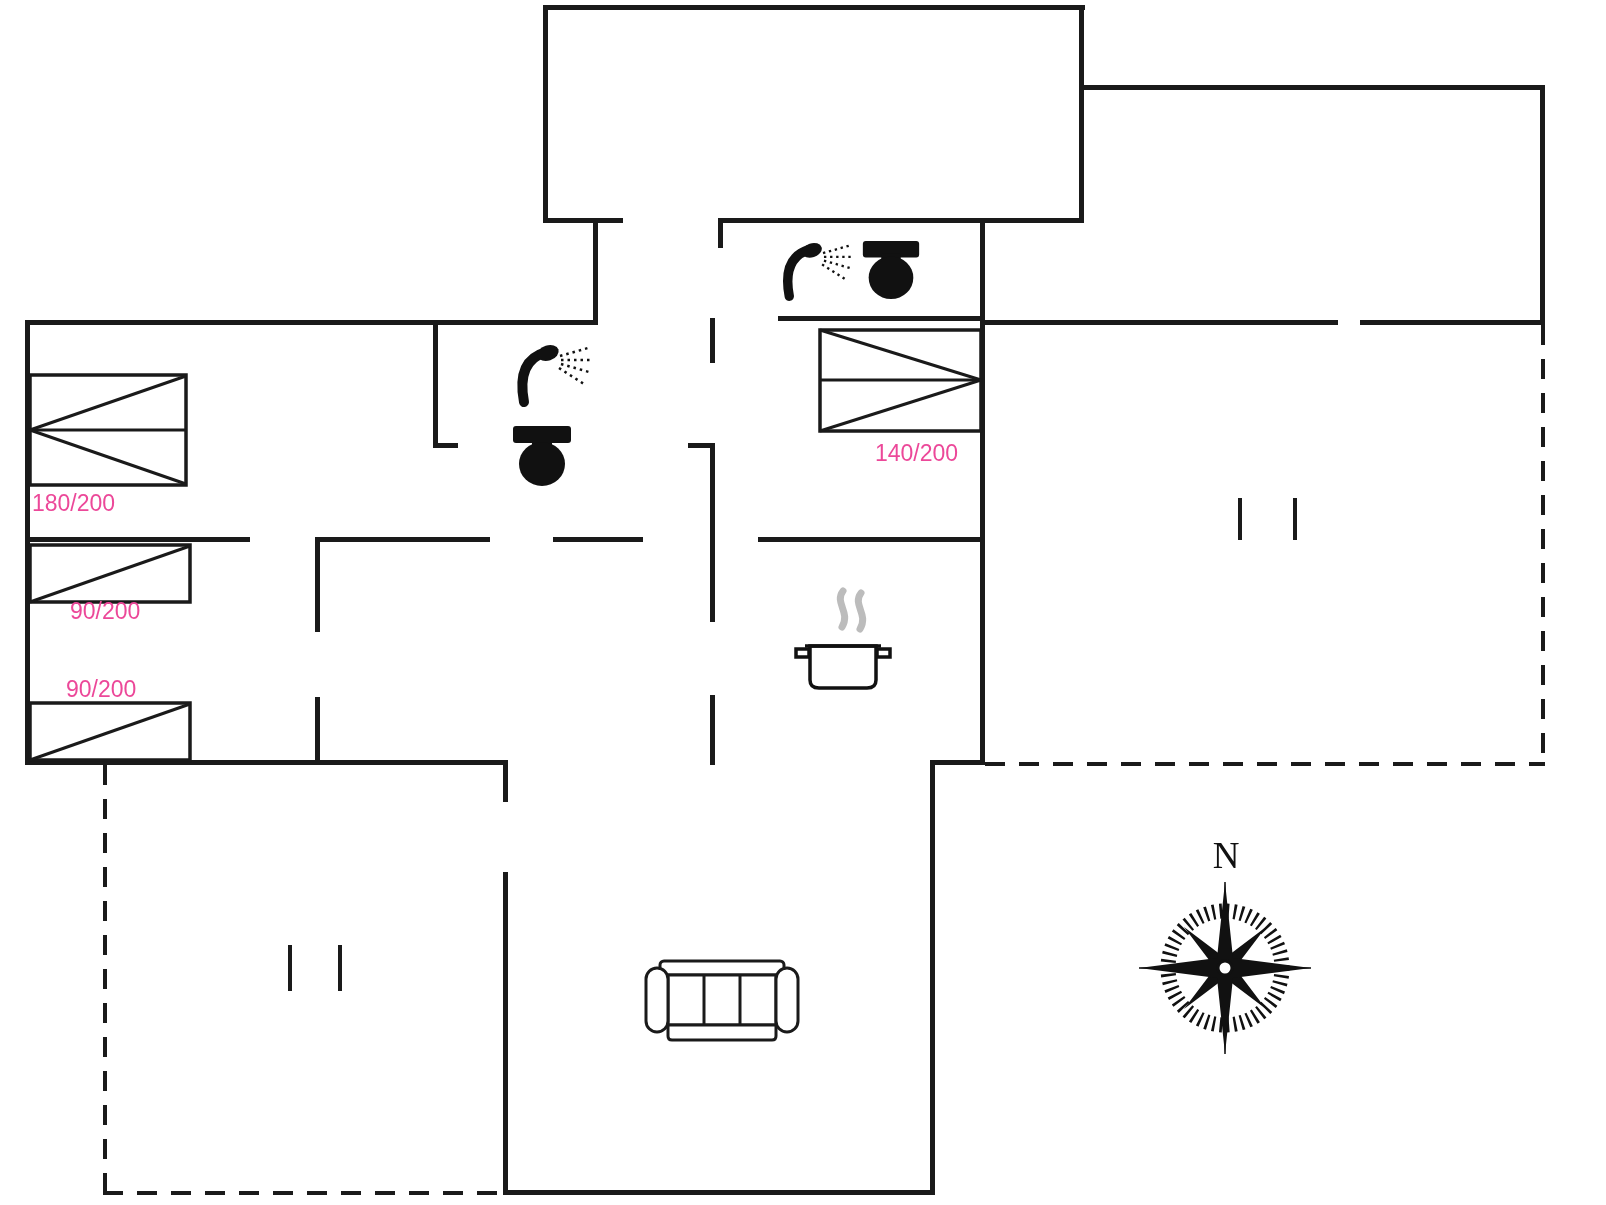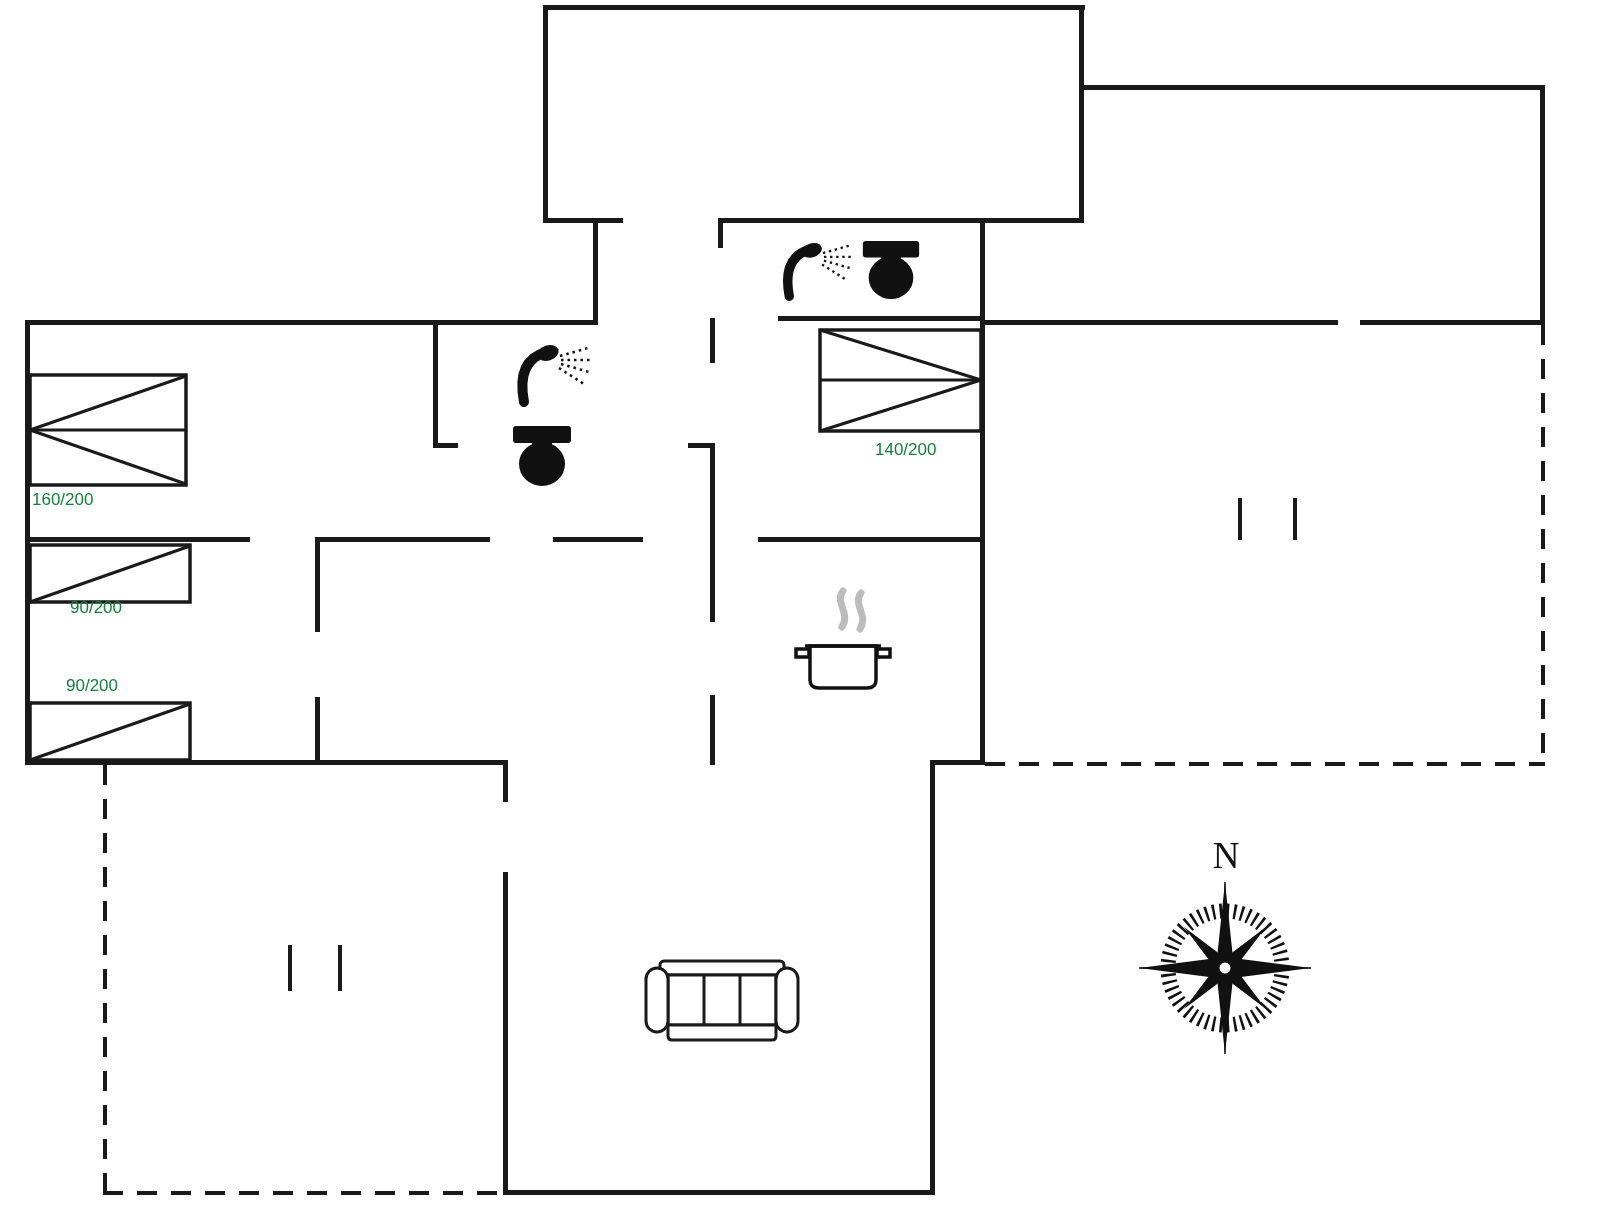--- a/index.html
+++ b/index.html
@@ -4,21 +4,21 @@
 <style>
   html,body{margin:0;padding:0;background:#ffffff;}
   .plan{position:relative;width:1606px;height:1205px;background:#ffffff;
         font-family:"Liberation Sans",sans-serif;color:#111;overflow:hidden;}
   .w{position:absolute;background:#1a1a1a;}
   .dash-h{position:absolute;height:4px;
           background:repeating-linear-gradient(to right,#1a1a1a 0 20px,transparent 20px 34px);}
   .dash-v{position:absolute;width:4px;
           background:repeating-linear-gradient(to bottom,#1a1a1a 0 20px,transparent 20px 34px);}
   .tick{position:absolute;width:4px;height:42px;background:#1a1a1a;}
-  .lbl{position:absolute;font-size:17px;color:#15803d;white-space:nowrap;}
+  .lbl{position:absolute;font-size:23px;color:#ec4899;white-space:nowrap;}
   .room-lbl{position:absolute;left:543px;top:88px;width:540px;text-align:center;
             font-size:30px;color:#111;}
   .north-lbl{position:absolute;left:1196px;top:834px;width:60px;text-align:center;
              font-size:37px;font-family:"Liberation Serif",serif;color:#111;}
   svg.icon{position:absolute;overflow:visible;}
 </style>
 </head>
 <body>
 
 <div class="plan">
@@ -68,21 +68,21 @@
   <div class="tick" style="left:1293px;top:498px;"></div>
   <div class="tick" style="left:288px;top:945px;height:46px;"></div>
   <div class="tick" style="left:338px;top:945px;height:46px;"></div>
 
   <svg class="icon" style="left:28px;top:373px;" width="160" height="114" viewBox="0 0 160 114">
     <rect x="2" y="2" width="156" height="110" fill="none" stroke="#1a1a1a" stroke-width="3.5"></rect>
     <line x1="2" y1="57" x2="158" y2="57" stroke="#1a1a1a" stroke-width="3"></line>
     <line x1="2" y1="57" x2="158" y2="3" stroke="#1a1a1a" stroke-width="3"></line>
     <line x1="2" y1="57" x2="158" y2="111" stroke="#1a1a1a" stroke-width="3"></line>
   </svg>
-  <div class="lbl" style="left:32px;top:490px;">160/200</div>
+  <div class="lbl" style="left:32px;top:490px;">180/200</div>
 
   <svg class="icon" style="left:28px;top:543px;" width="164" height="61" viewBox="0 0 164 61">
     <rect x="2" y="2" width="160" height="57" fill="none" stroke="#1a1a1a" stroke-width="3.5"></rect>
     <line x1="2" y1="59" x2="162" y2="3" stroke="#1a1a1a" stroke-width="3"></line>
   </svg>
   <div class="lbl" style="left:70px;top:598px;">90/200</div>
 
   <div class="lbl" style="left:66px;top:676px;">90/200</div>
   <svg class="icon" style="left:28px;top:701px;" width="164" height="61" viewBox="0 0 164 61">
     <rect x="2" y="2" width="160" height="57" fill="none" stroke="#1a1a1a" stroke-width="3.5"></rect>

